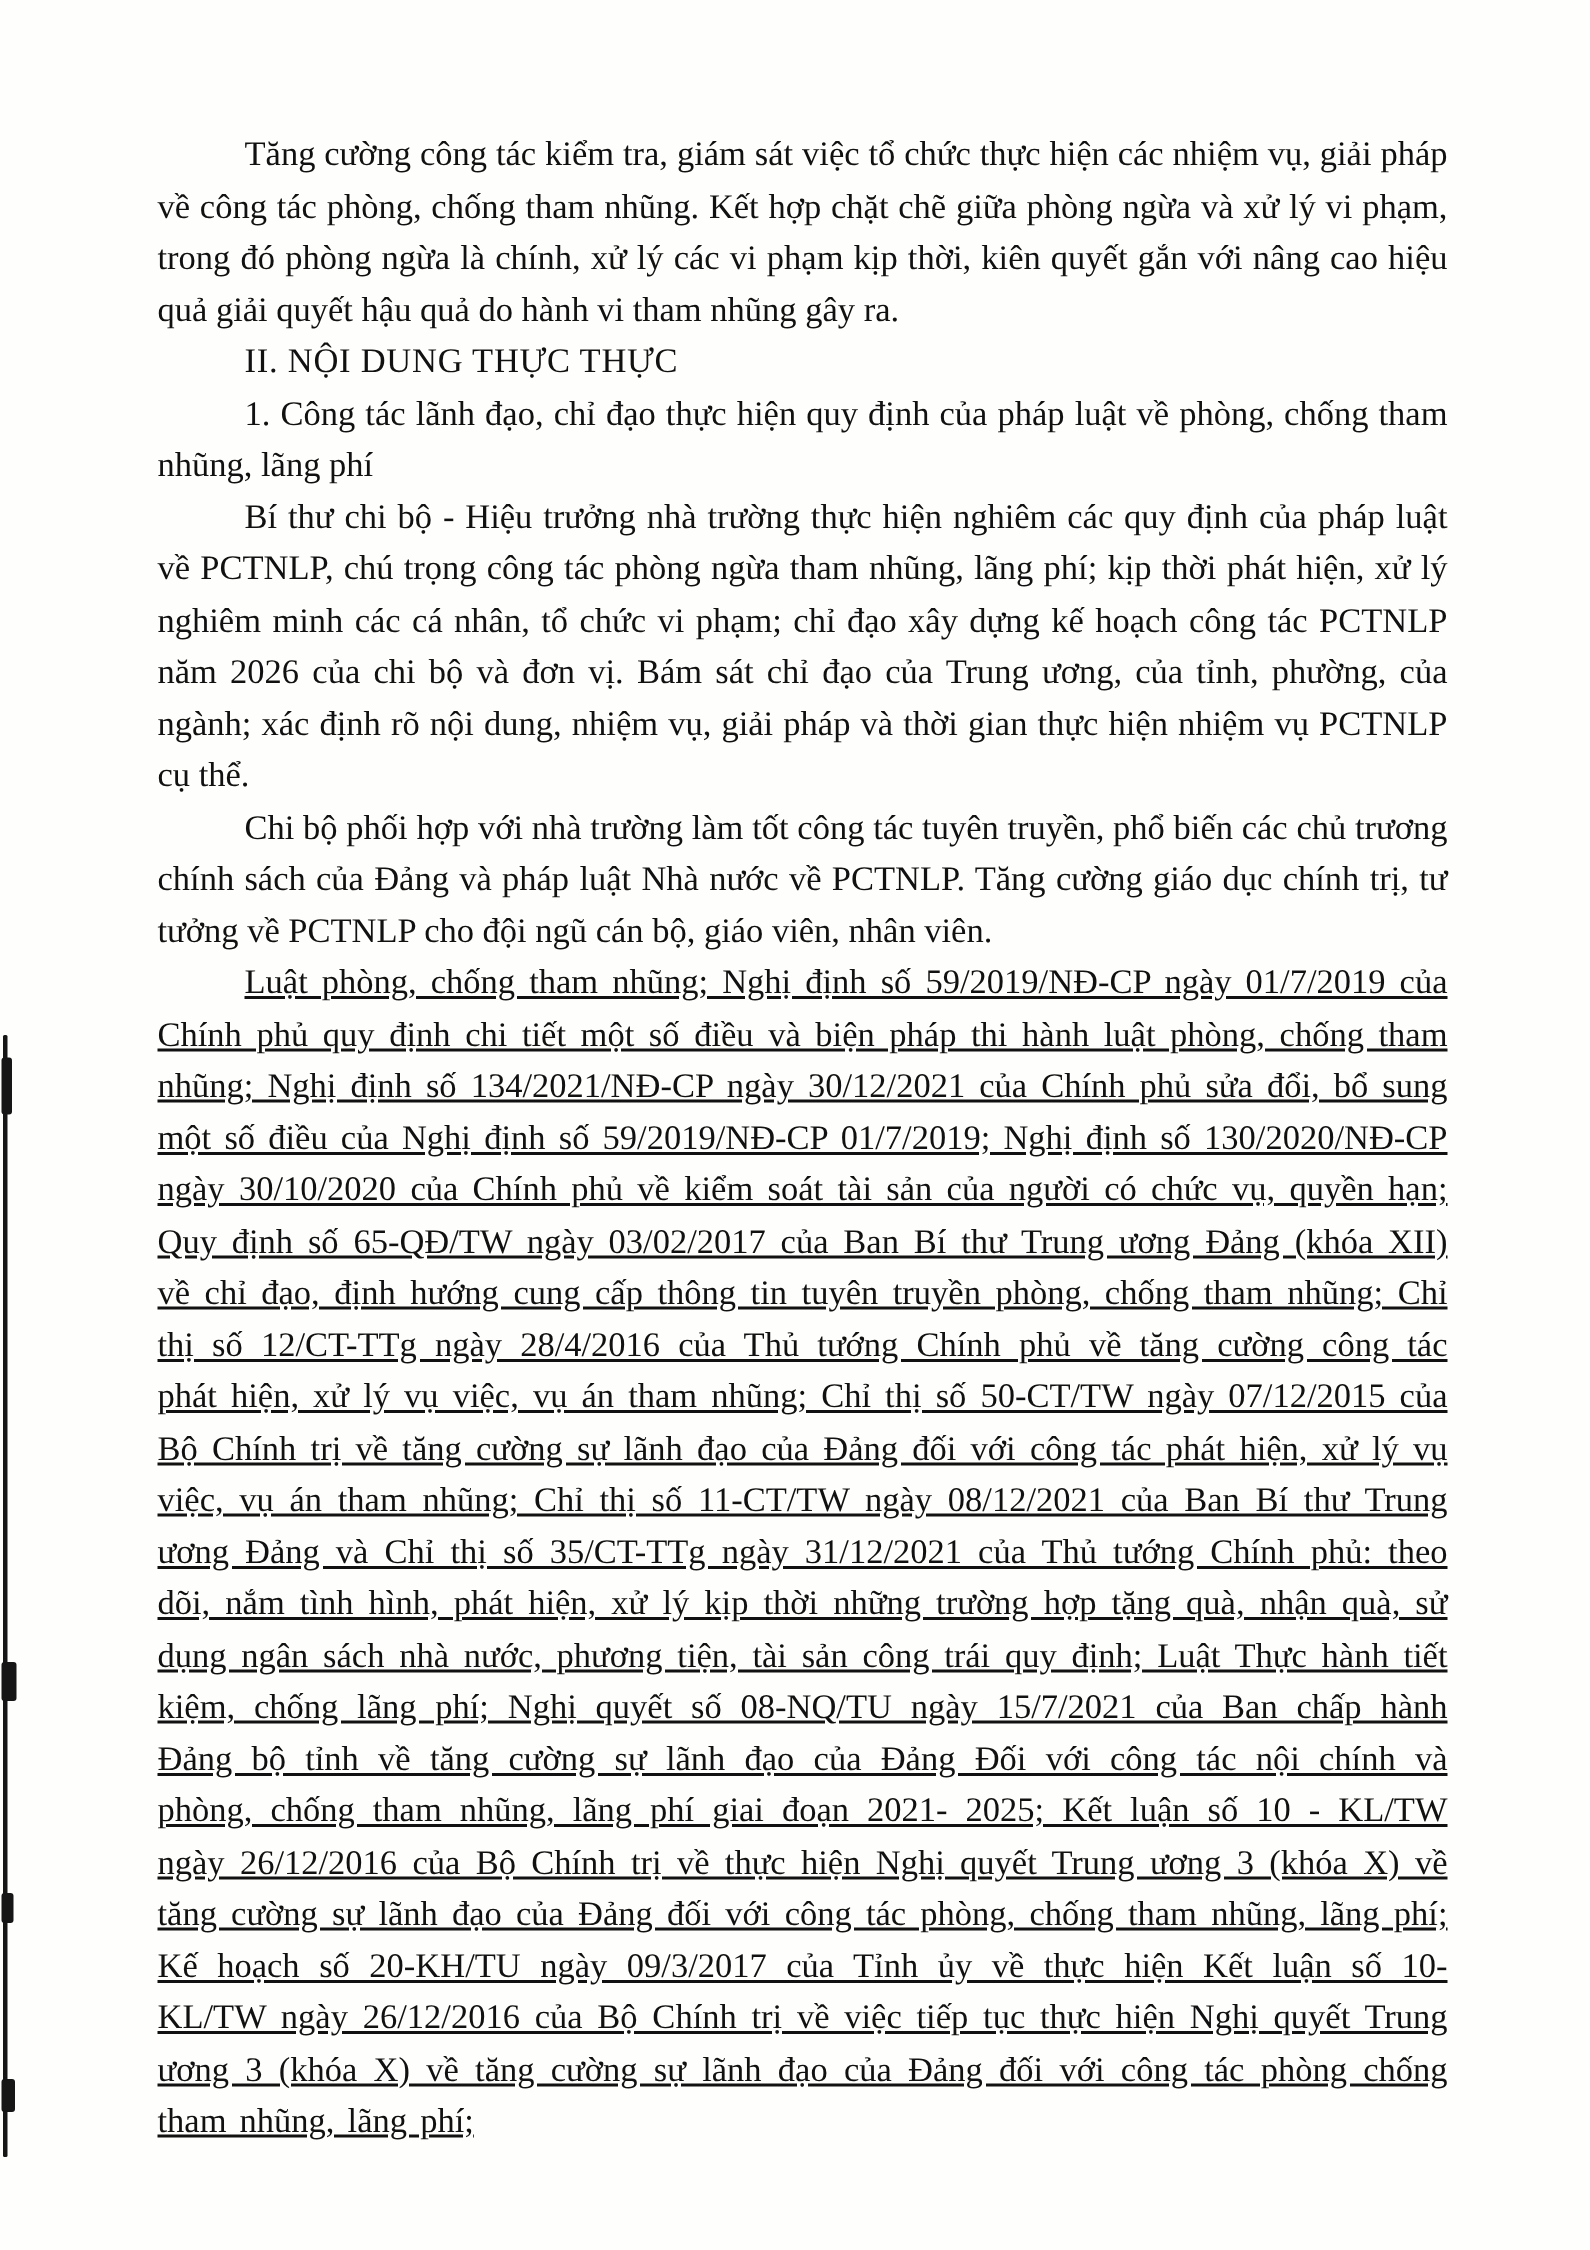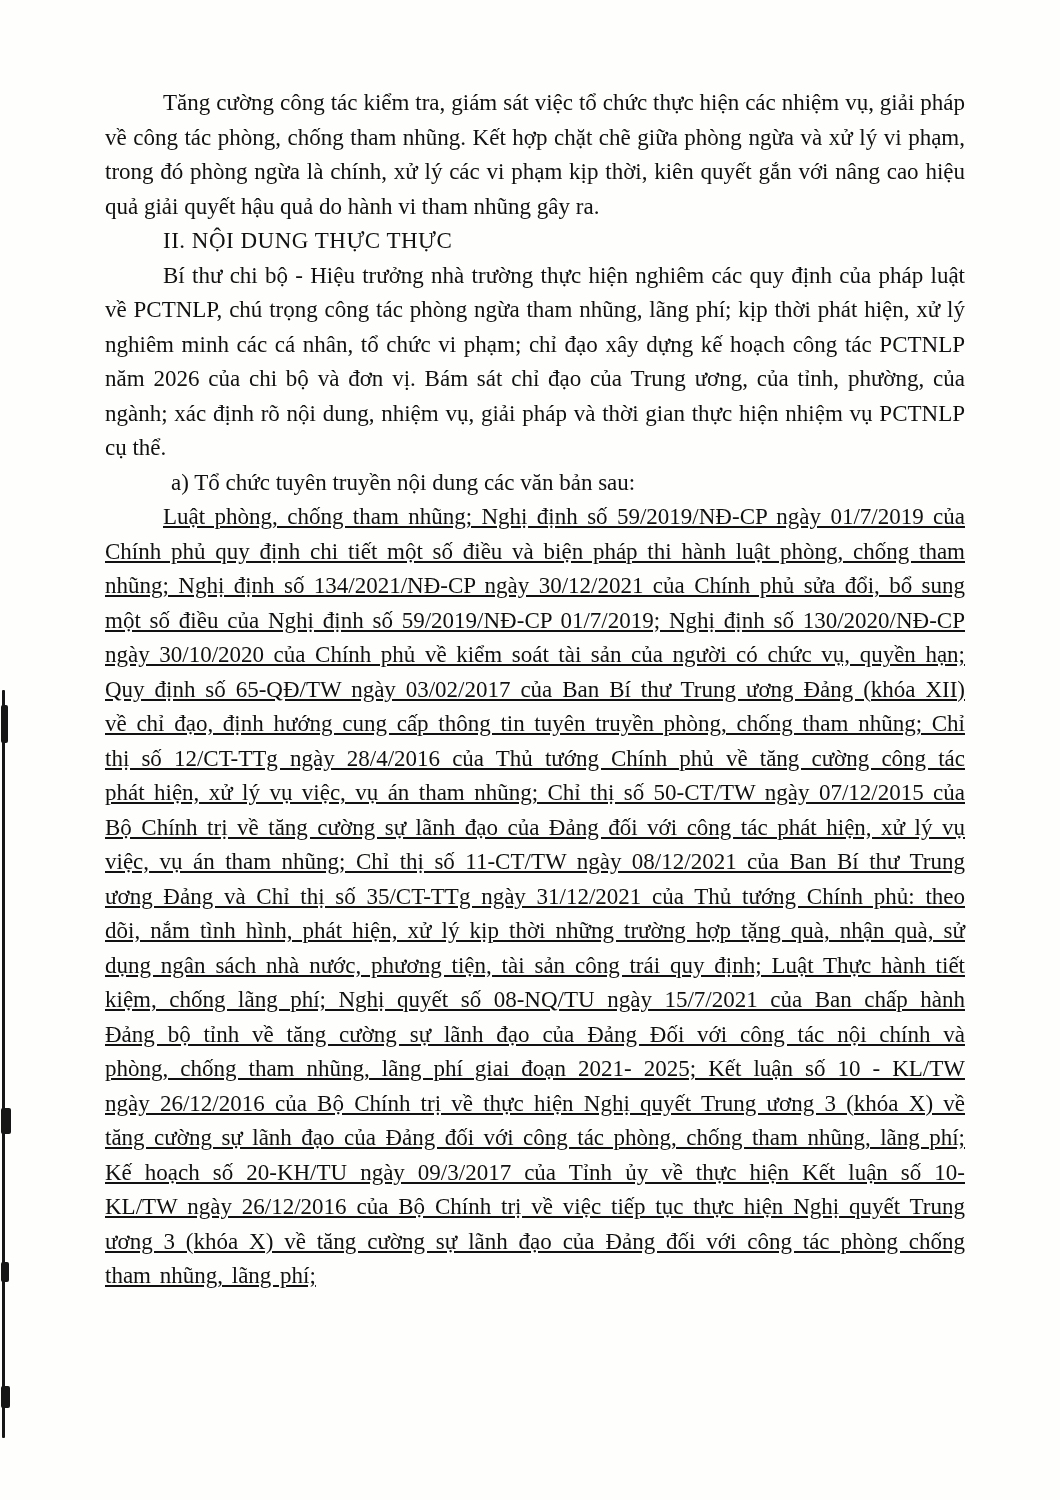--- a/index.html
+++ b/index.html
@@ -71,23 +71,24 @@
   <div class="scan-blob blob-2"></div>
   <div class="scan-blob blob-3"></div>
   <div class="scan-blob blob-4"></div>
 
   <div class="doc">
 
     <p class="indent justify">Tăng cường công tác kiểm tra, giám sát việc tổ chức thực hiện các nhiệm vụ, giải pháp về công tác phòng, chống tham nhũng. Kết hợp chặt chẽ giữa phòng ngừa và xử lý vi phạm, trong đó phòng ngừa là chính, xử lý các vi phạm kịp thời, kiên quyết gắn với nâng cao hiệu quả giải quyết hậu quả do hành vi tham nhũng gây ra.</p>
 
     <h2 class="heading-main">II. NỘI DUNG THỰC THỰC</h2>
 
+    <h3 class="bold indent justify">1. Công tác lãnh đạo, chỉ đạo thực hiện quy định của pháp luật về phòng, chống tham nhũng, lãng phí</h3>
 
     <p class="indent justify">Bí thư chi bộ - Hiệu trưởng nhà trường thực hiện nghiêm các quy định của pháp luật về PCTNLP, chú trọng công tác phòng ngừa tham nhũng, lãng phí; kịp thời phát hiện, xử lý nghiêm minh các cá nhân, tổ chức vi phạm; chỉ đạo xây dựng kế hoạch công tác PCTNLP năm 2026 của chi bộ và đơn vị. Bám sát chỉ đạo của Trung ương, của tỉnh, phường, của ngành; xác định rõ nội dung, nhiệm vụ, giải pháp và thời gian thực hiện nhiệm vụ PCTNLP cụ thể.</p>
 
 
+    <p class="indent justify">Chi bộ phối hợp với nhà trường làm tốt công tác tuyên truyền, phổ biến các chủ trương chính sách của Đảng và pháp luật Nhà nước về PCTNLP. Tăng cường giáo dục chính trị, tư tưởng về PCTNLP cho đội ngũ cán bộ, giáo viên, nhân viên.</p>
 
-    <p class="item-a">a) Tổ chức tuyên truyền nội dung các văn bản sau:</p>
 
     <p class="indent dense">Luật phòng, chống tham nhũng; Nghị định số 59/2019/NĐ-CP ngày 01/7/2019 của Chính phủ quy định chi tiết một số điều và biện pháp thi hành luật phòng, chống tham nhũng; Nghị định số 134/2021/NĐ-CP ngày 30/12/2021 của Chính phủ sửa đổi, bổ sung một số điều của Nghị định số 59/2019/NĐ-CP 01/7/2019; Nghị định số 130/2020/NĐ-CP ngày 30/10/2020 của Chính phủ về kiểm soát tài sản của người có chức vụ, quyền hạn; Quy định số 65-QĐ/TW ngày 03/02/2017 của Ban Bí thư Trung ương Đảng (khóa XII) về chỉ đạo, định hướng cung cấp thông tin tuyên truyền phòng, chống tham nhũng; Chỉ thị số 12/CT-TTg ngày 28/4/2016 của Thủ tướng Chính phủ về tăng cường công tác phát hiện, xử lý vụ việc, vụ án tham nhũng; Chỉ thị số 50-CT/TW ngày 07/12/2015 của Bộ Chính trị về tăng cường sự lãnh đạo của Đảng đối với công tác phát hiện, xử lý vụ việc, vụ án tham nhũng; Chỉ thị số 11-CT/TW ngày 08/12/2021 của Ban Bí thư Trung ương Đảng và Chỉ thị số 35/CT-TTg ngày 31/12/2021 của Thủ tướng Chính phủ: theo dõi, nắm tình hình, phát hiện, xử lý kịp thời những trường hợp tặng quà, nhận quà, sử dụng ngân sách nhà nước, phương tiện, tài sản công trái quy định; Luật Thực hành tiết kiệm, chống lãng phí; Nghị quyết số 08-NQ/TU ngày 15/7/2021 của Ban chấp hành Đảng bộ tỉnh về tăng cường sự lãnh đạo của Đảng Đối với công tác nội chính và phòng, chống tham nhũng, lãng phí giai đoạn 2021- 2025; Kết luận số 10 - KL/TW ngày 26/12/2016 của Bộ Chính trị về thực hiện Nghị quyết Trung ương 3 (khóa X) về tăng cường sự lãnh đạo của Đảng đối với công tác phòng, chống tham nhũng, lãng phí; Kế hoạch số 20-KH/TU ngày 09/3/2017 của Tỉnh ủy về thực hiện Kết luận số 10-KL/TW ngày 26/12/2016 của Bộ Chính trị về việc tiếp tục thực hiện Nghị quyết Trung ương 3 (khóa X) về tăng cường sự lãnh đạo của Đảng đối với công tác phòng chống tham nhũng, lãng phí;</p>
 
   </div>
 </div>
 
 </body></html>

